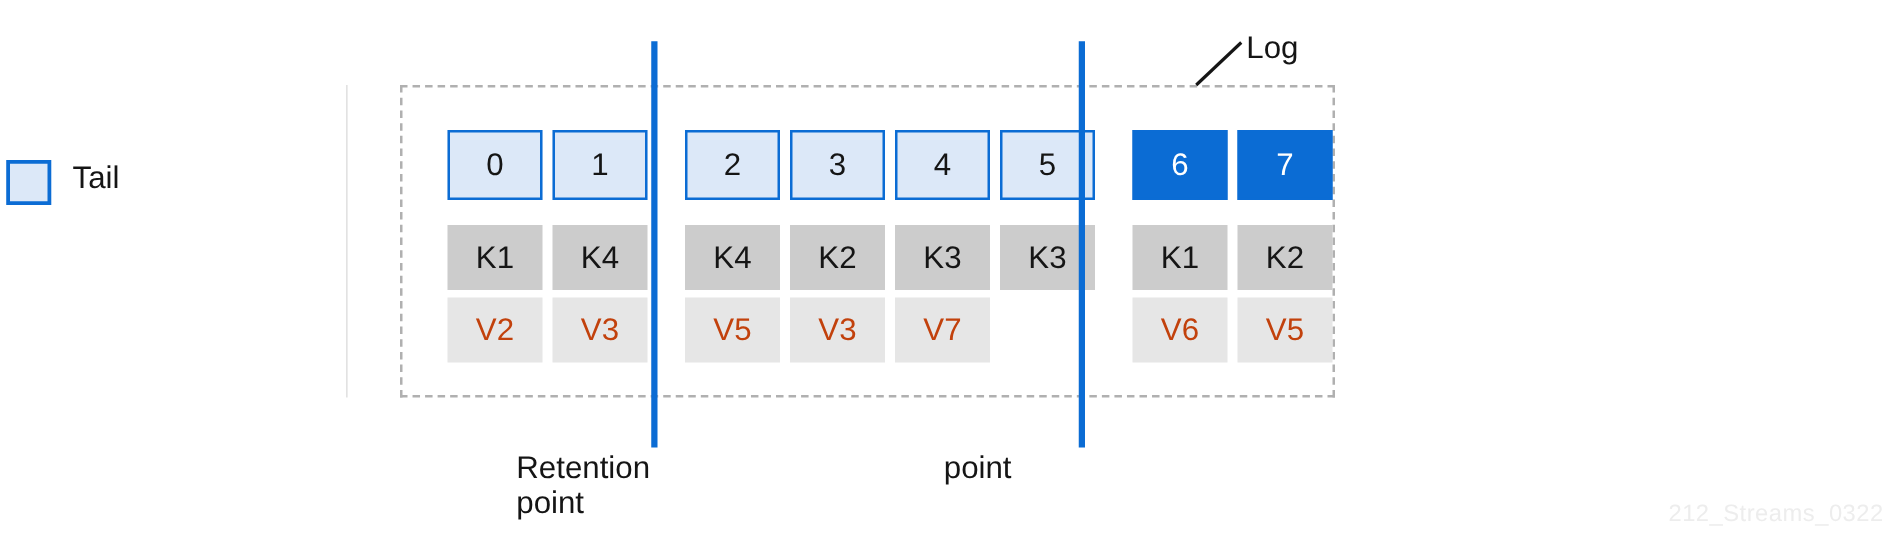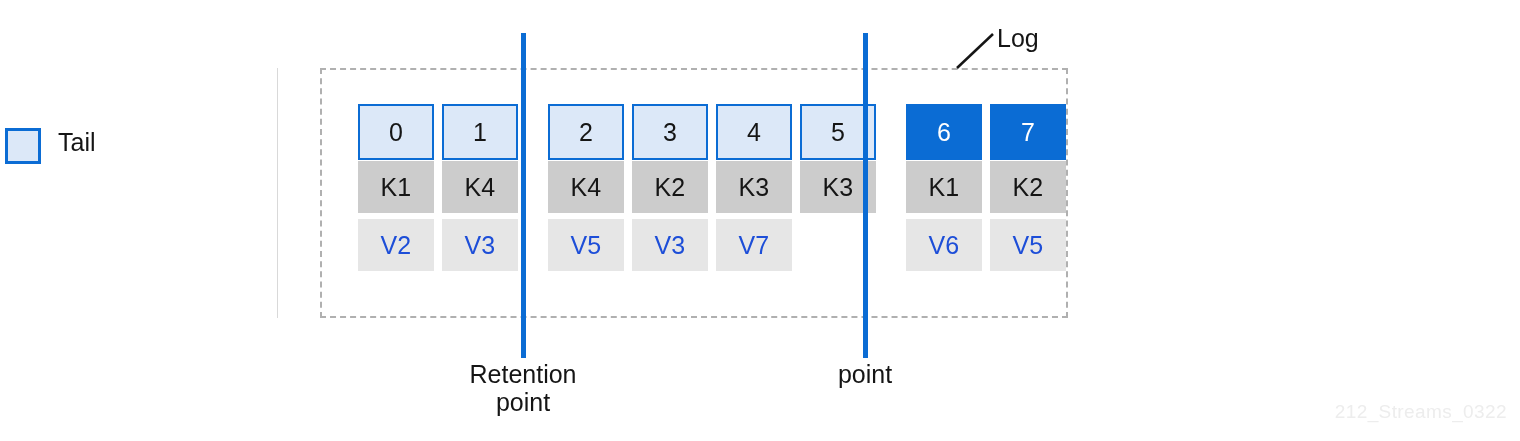--- a/index.html
+++ b/index.html
@@ -111,46 +111,45 @@
     color: #151515;
   }
   .cell.offset.head {
     background: #0B6CD4;
     border: 2px solid #0B6CD4;
     color: #ffffff;
   }
   .cell.key {
     height: 52px;
     background: #CCCCCC;
-    margin-top: 1px;
+    margin-top: 20px;
     color: #151515;
   }
   .cell.value {
     height: 52px;
     background: #E6E6E6;
     margin-top: 6px;
-    color: #1d4ed8;
+    color: #c2410c;
   }
 
   
   .marker-line {
     position: absolute;
     width: 5px;
     background: #0B6CD4;
     top: 33px;
     height: 325px;
   }
   #retention-line { left: 521px; }
   #compaction-line { left: 863px; }
 
   .marker-label {
     position: absolute;
     font-size: 25px;
     line-height: 28px;
-    text-align: center;
     width: 220px;
     top: 360px;
     color: #151515;
   }
   #retention-label { left: 413px; }
   #compaction-label { left: 755px; }
 
   
   #watermark {
     position: absolute;

